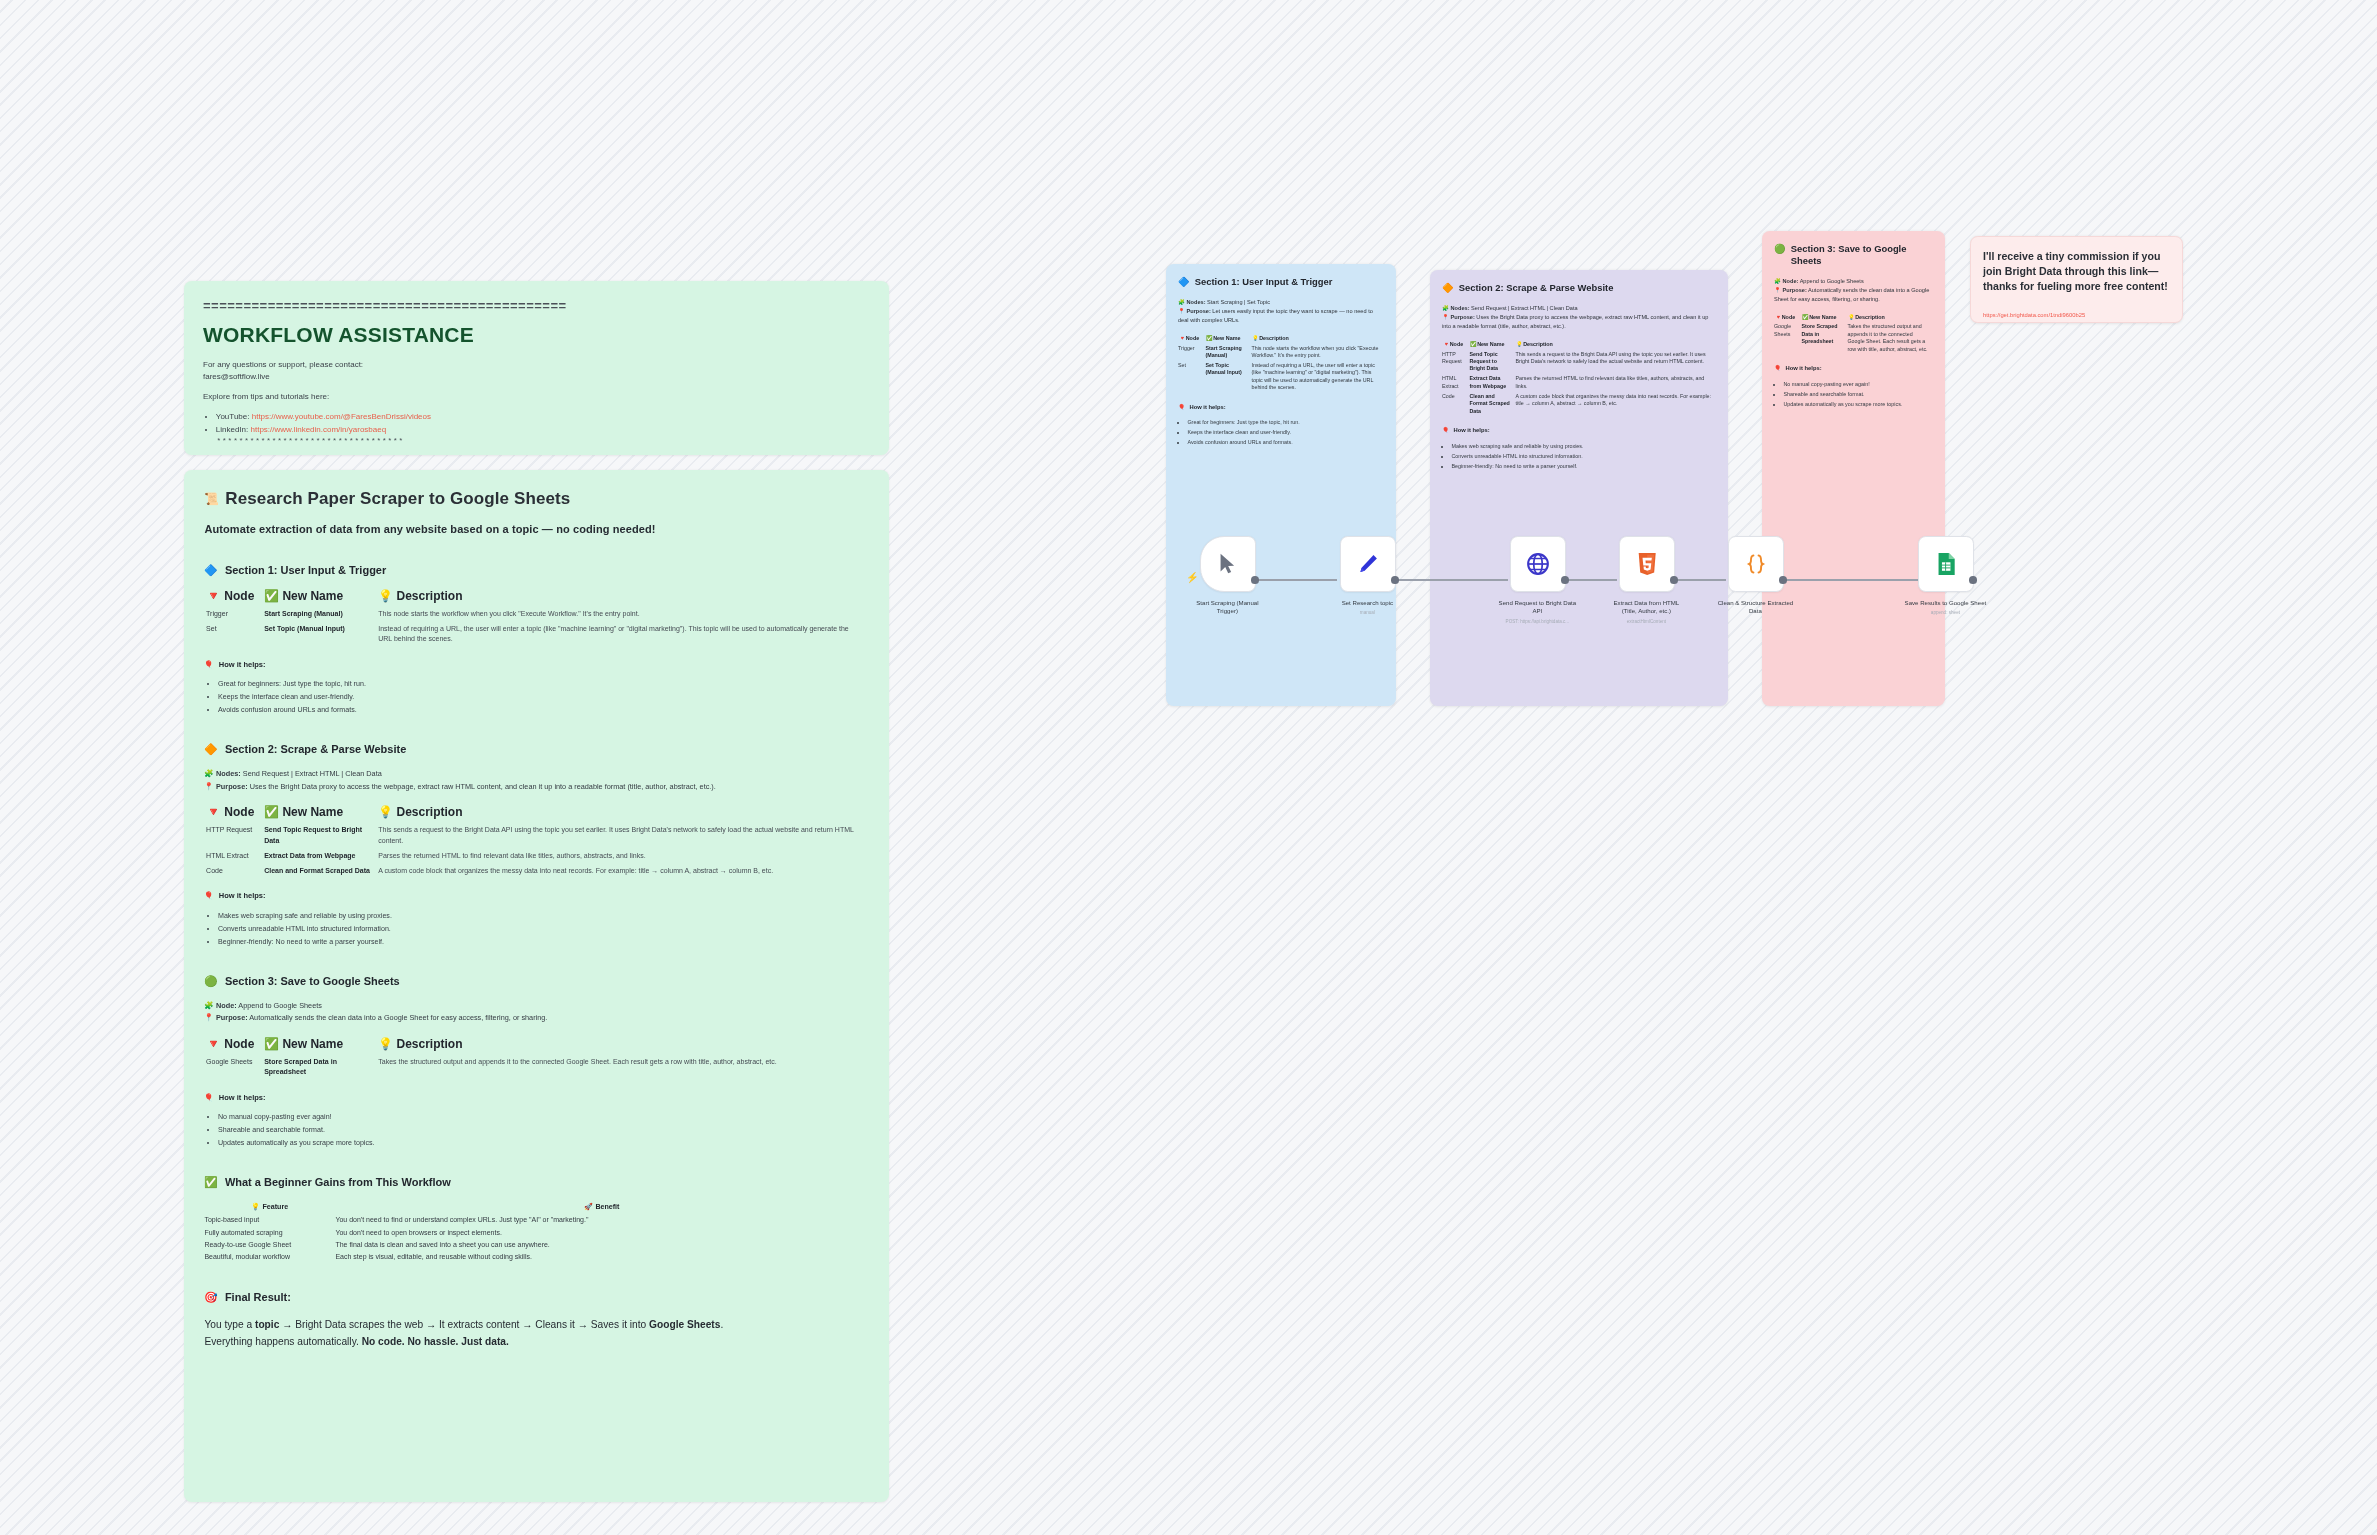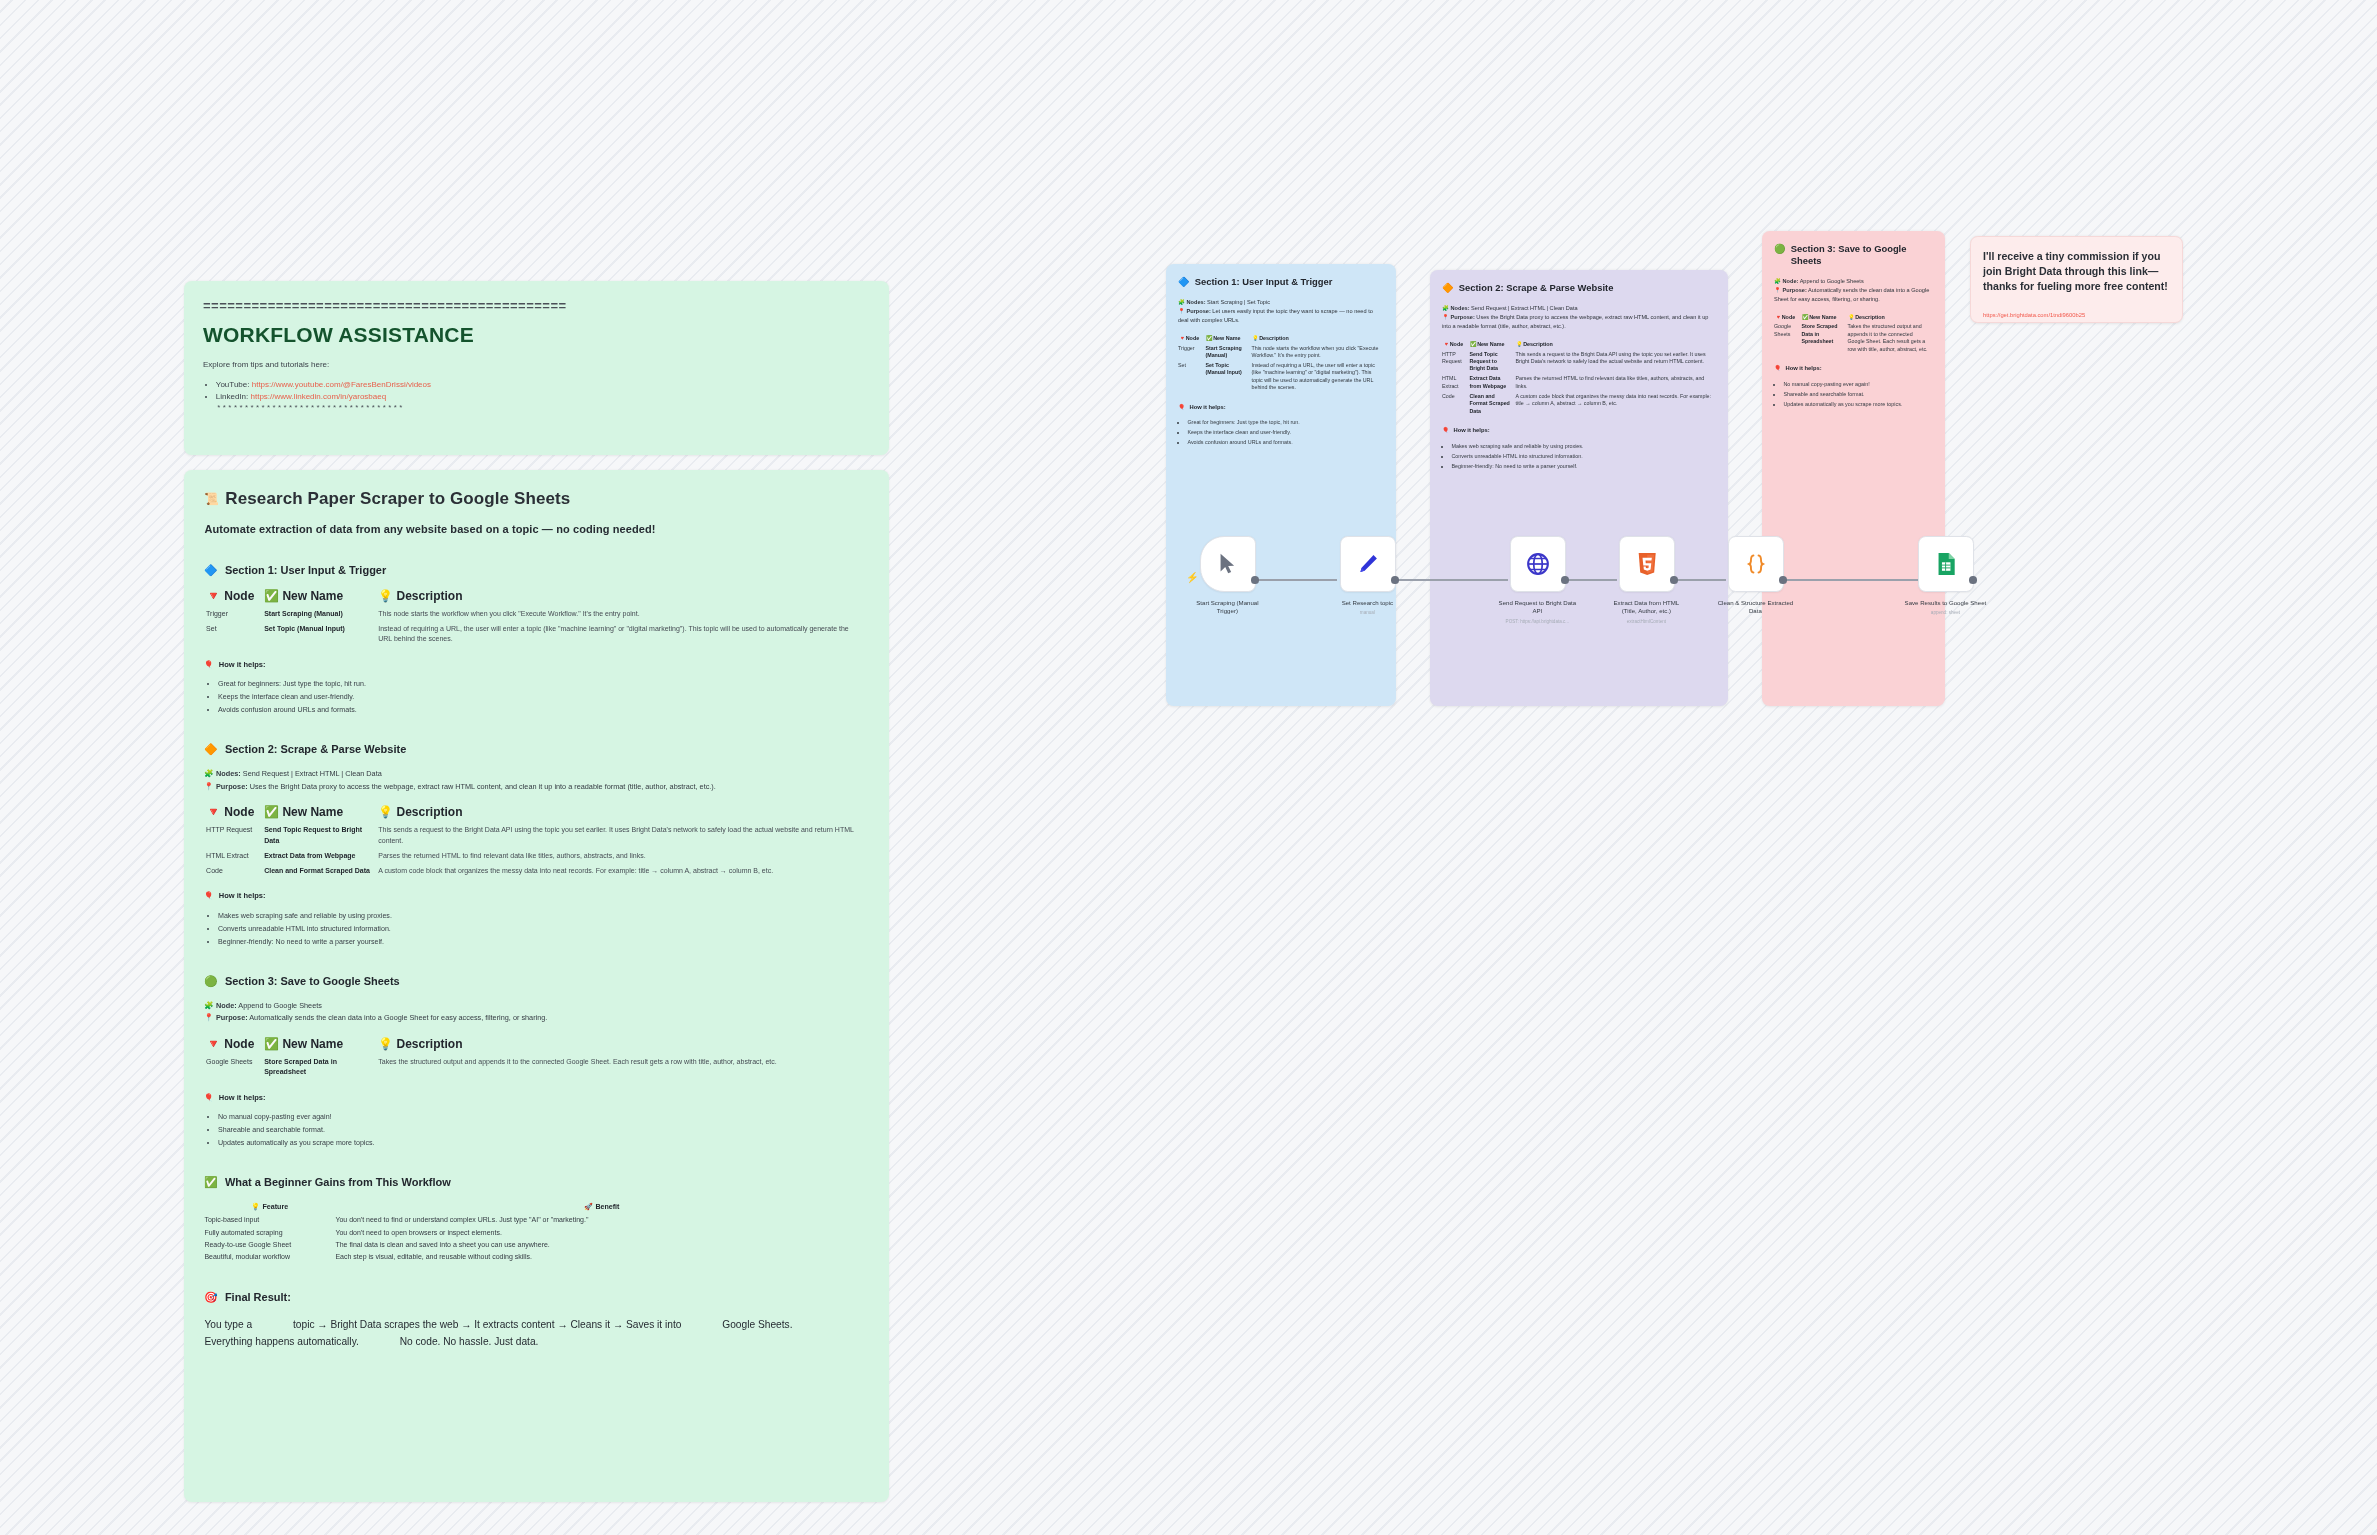--- a/index.html
+++ b/index.html
@@ -62,21 +62,21 @@
   .howit{display:flex;align-items:center;gap:5.1px;font-size:7.5px;font-weight:700;color:#22262d;margin:0 0 9.4px 0;}
   ul.helps{margin:0 0 25.5px 0;padding-left:13.6px;}
   ul.helps li{font-size:7.1px;line-height:1.85;color:#3a4048;}
 
   table.gains{width:100%;border-collapse:collapse;table-layout:fixed;margin-bottom:27px;}
   table.gains th{font-size:7.1px;font-weight:700;text-align:center;color:#22262d;padding-bottom:3.4px;}
   table.gains td{font-size:7px;line-height:1.5;color:#343a42;padding:0.9px 3.4px 0.9px 0;vertical-align:top;}
   .g1{width:129px;}
 
   .final-p{font-size:10.2px;line-height:1.75;color:#262b32;margin:0;}
-  .final-p b{font-weight:400;margin-left:38px;}
+  .final-p b{font-weight:700;}
 
   
   .flow{position:absolute;left:1166px;top:221px;width:928px;height:442px;}
   .sticky{position:absolute;border-radius:7.7px;box-shadow:0 0.9px 2.6px rgba(0,0,0,.08);
     padding:12px 12px 10.2px 12px;box-sizing:border-box;}
   .sticky.blue{left:0;top:43px;width:230px;height:442px;background:#cfe6f7;}
   .sticky.purple{left:264px;top:49px;width:298px;height:436px;background:#ddd9ef;}
   .sticky.pink{left:596px;top:10.2px;width:183px;height:475px;background:#fad2d5;}
   .sticky.red{left:804px;top:15.3px;width:213px;height:87px;background:#fdecec;border:0.9px solid #f6d8d8;}
 
@@ -112,20 +112,24 @@
 </head>
 <body>
 
 <div class="canvas-bg"></div>
 
 <div class="doc-col">
 
   <div class="doc-note header">
     <div class="eqline">=============================================</div>
     <div class="doc-h1">WORKFLOW ASSISTANCE</div>
+    <div class="small-p">
+      <span>For any questions or support, please contact:</span><br>
+      <span>fares@softflow.live</span>
+    </div>
     <div class="small-p">Explore from tips and tutorials here:</div>
     <ul class="mini">
       <li>
         <span>YouTube:</span>
         <a class="lnk" href="#">https://www.youtube.com/@FaresBenDrissi/videos</a>
       </li>
       <li>
         <span>LinkedIn:</span>
         <a class="lnk" href="#">https://www.linkedin.com/in/yarosbaeq</a>
       </li>

